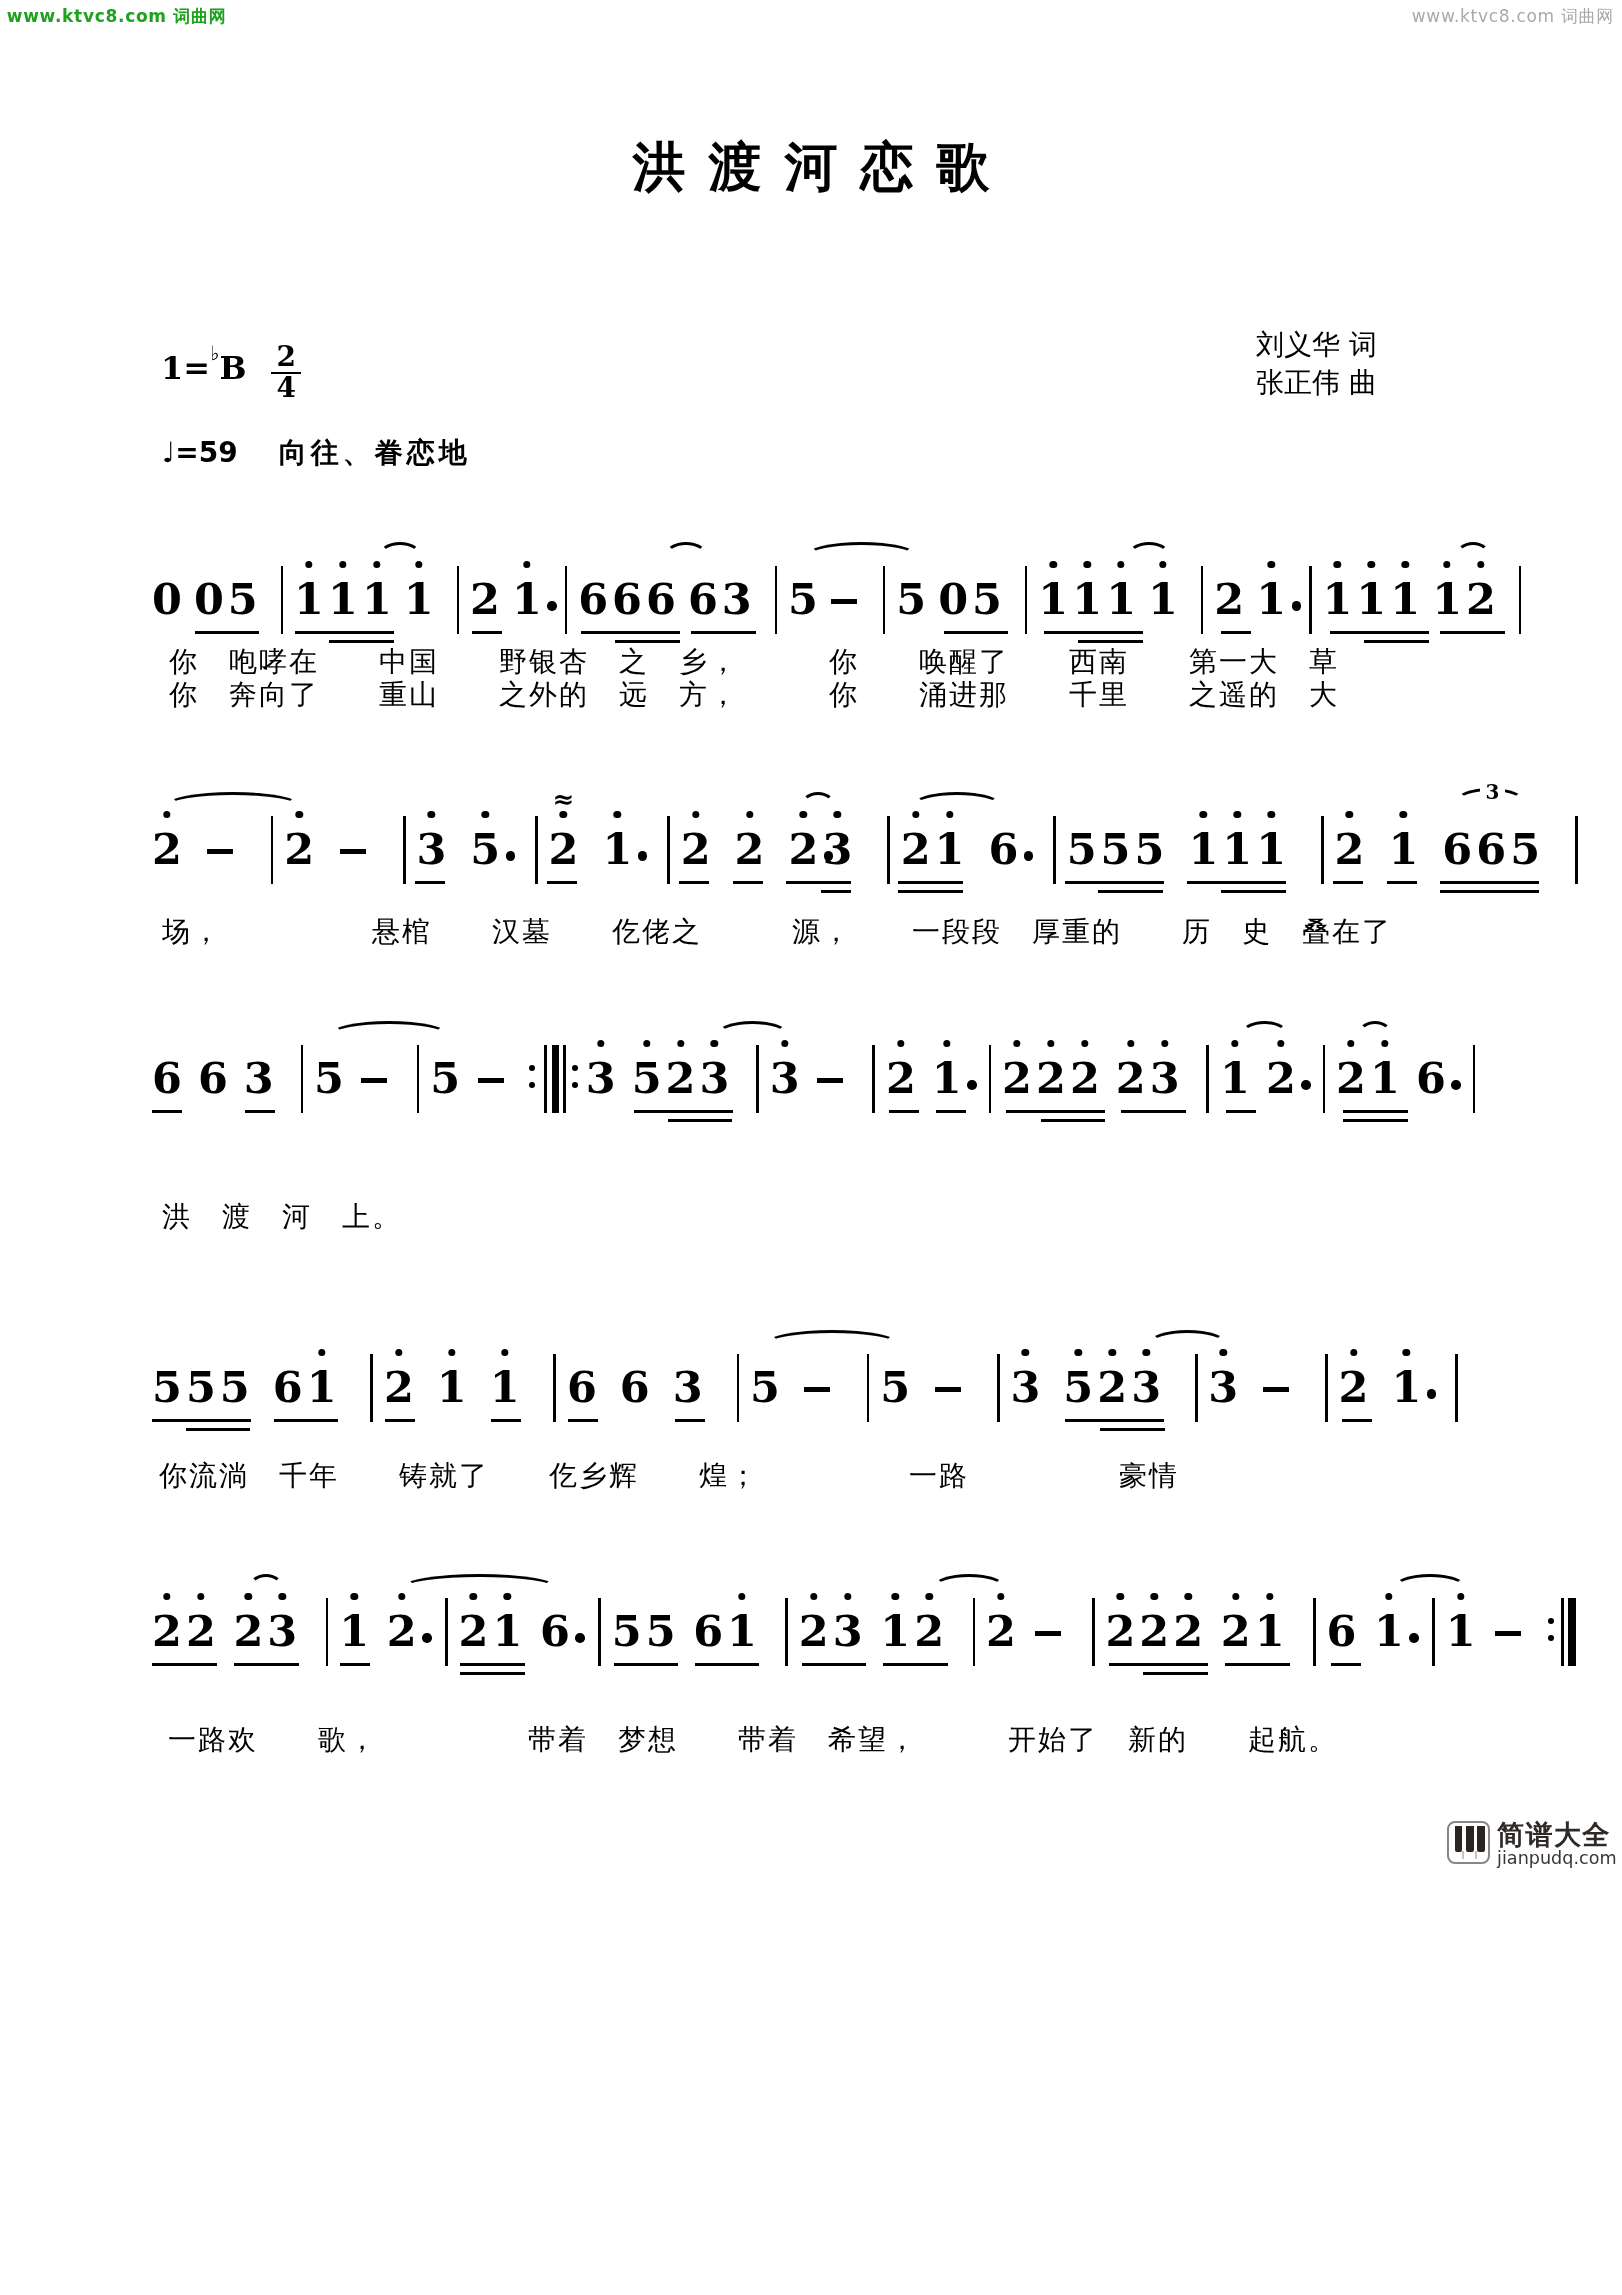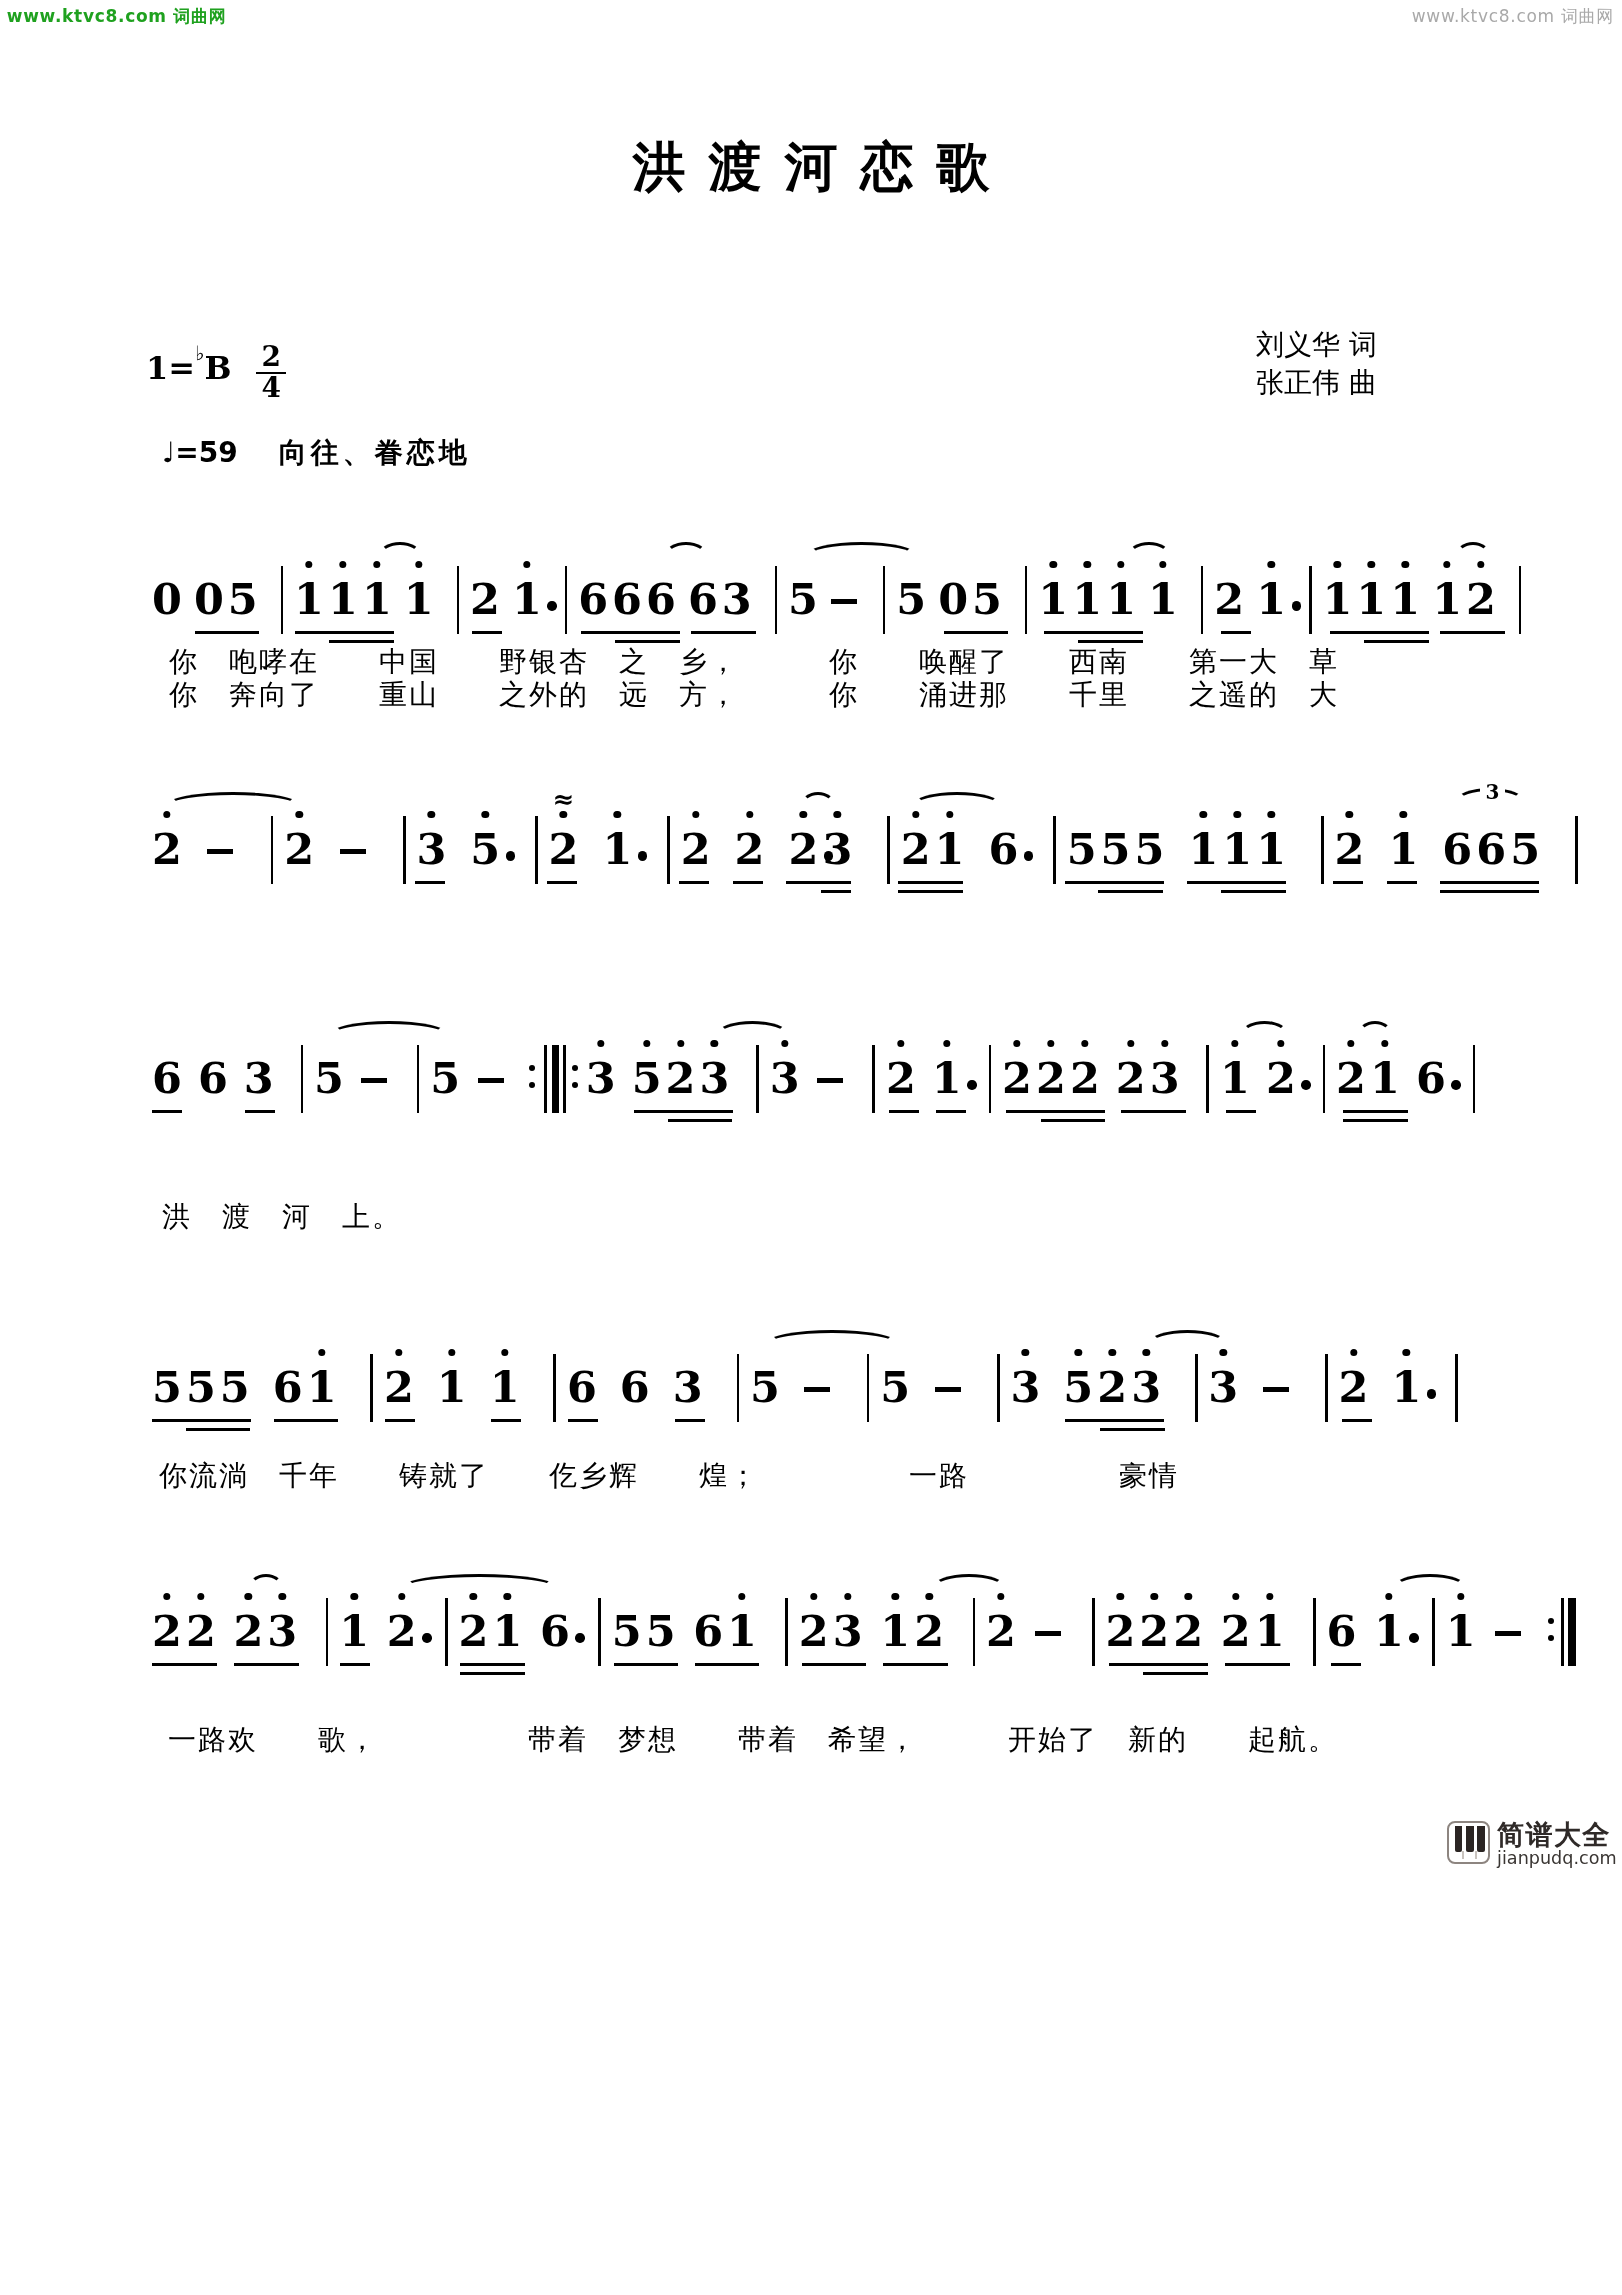--- a/index.html
+++ b/index.html
@@ -4,21 +4,21 @@
 <style>
   html,body{margin:0;padding:0;background:#fff;}
   .page{position:relative;width:1622px;height:1872px;background:#ffffff;overflow:hidden;
         font-family:"DejaVu Sans",sans-serif;color:#000;}
   .wm{position:absolute;top:5.4px;font-size:17px;letter-spacing:0.7px;}
   .wm-left{left:6.8px;font-weight:bold;}
   .wm-right{right:8px;}
   .song-title{position:absolute;top:132px;left:0;width:100%;text-align:center;
         font-size:53px;font-weight:bold;letter-spacing:23px;text-indent:23px;
         font-family:"DejaVu Sans",sans-serif;}
-  .keysig{position:absolute;left:146px;top:341px;font-size:32px;font-weight:bold;
+  .keysig{position:absolute;left:161px;top:341px;font-size:32px;font-weight:bold;
         font-family:"DejaVu Serif",serif;}
   .keysig sup{font-size:20px;vertical-align:19px;}
   .frac{display:inline-block;vertical-align:-17.6px;text-align:center;margin-left:13.5px;
         font-size:28px;line-height:1.02;font-weight:bold;}
   .frac .fnum{display:block;border-bottom:2.7px solid #000;padding:0 5.4px;}
   .frac .fden{display:block;padding:0 5.4px;}
   .credits{position:absolute;right:245px;top:326px;font-size:28px;line-height:38px;
         font-family:"DejaVu Serif",serif;text-align:left;}
   .tempo{position:absolute;left:162px;top:434px;font-size:28px;font-weight:bold;}
   .tempo .expr{margin-left:41px;letter-spacing:4px;}
@@ -78,20 +78,21 @@
 
   <div class="tempo">
     <span>♩</span><span>=</span><span>59</span><span class="expr">向往、眷恋地</span>
   </div>
 
   <div class="music-line" id="mline1" style="top: 535px; --gap: 12px;"><span class="tok note"><span class="num">0</span></span><span class="tok note" style="margin-right: 4px;"><span class="num">0</span></span><span class="tok note"><span class="num">5</span></span><span class="tok bar"><i class="" style="position: absolute; top: 31px; left: 0px; width: 2.7px; height: 68px; background: rgb(0, 0, 0);"></i></span><span class="tok note" style="margin-right: 4px;"><span class="num">1</span><i class="odot"></i></span><span class="tok note" style="margin-right: 4px;"><span class="num">1</span><i class="odot"></i></span><span class="tok note"><span class="num">1</span><i class="odot"></i></span><span class="tok note"><span class="num">1</span><i class="odot"></i></span><span class="tok bar"><i class="" style="position: absolute; top: 31px; left: 0px; width: 2.7px; height: 68px; background: rgb(0, 0, 0);"></i></span><span class="tok note"><span class="num">2</span></span><span class="tok note"><span class="num">1</span><i class="odot"></i><i class="adot"></i></span><span class="tok bar"><i class="" style="position: absolute; top: 31px; left: 0px; width: 2.7px; height: 68px; background: rgb(0, 0, 0);"></i></span><span class="tok note" style="margin-right: 4px;"><span class="num">6</span></span><span class="tok note" style="margin-right: 4px;"><span class="num">6</span></span><span class="tok note"><span class="num">6</span></span><span class="tok note" style="margin-right: 4px;"><span class="num">6</span></span><span class="tok note"><span class="num">3</span></span><span class="tok bar"><i class="" style="position: absolute; top: 31px; left: 0px; width: 2.7px; height: 68px; background: rgb(0, 0, 0);"></i></span><span class="tok note"><span class="num">5</span></span><span class="tok dashtok"><i class="" style="position: absolute; top: 64px; left: 1.4px; width: 26px; height: 5.4px; background: rgb(0, 0, 0);"></i></span><span class="tok bar"><i class="" style="position: absolute; top: 31px; left: 0px; width: 2.7px; height: 68px; background: rgb(0, 0, 0);"></i></span><span class="tok note"><span class="num">5</span></span><span class="tok note" style="margin-right: 4px;"><span class="num">0</span></span><span class="tok note"><span class="num">5</span></span><span class="tok bar"><i class="" style="position: absolute; top: 31px; left: 0px; width: 2.7px; height: 68px; background: rgb(0, 0, 0);"></i></span><span class="tok note" style="margin-right: 4px;"><span class="num">1</span><i class="odot"></i></span><span class="tok note" style="margin-right: 4px;"><span class="num">1</span><i class="odot"></i></span><span class="tok note"><span class="num">1</span><i class="odot"></i></span><span class="tok note"><span class="num">1</span><i class="odot"></i></span><span class="tok bar"><i class="" style="position: absolute; top: 31px; left: 0px; width: 2.7px; height: 68px; background: rgb(0, 0, 0);"></i></span><span class="tok note"><span class="num">2</span></span><span class="tok note"><span class="num">1</span><i class="odot"></i><i class="adot"></i></span><span class="tok bar"><i class="" style="position: absolute; top: 31px; left: 0px; width: 2.7px; height: 68px; background: rgb(0, 0, 0);"></i></span><span class="tok note" style="margin-right: 4px;"><span class="num">1</span><i class="odot"></i></span><span class="tok note" style="margin-right: 4px;"><span class="num">1</span><i class="odot"></i></span><span class="tok note"><span class="num">1</span><i class="odot"></i></span><span class="tok note" style="margin-right: 4px;"><span class="num">1</span><i class="odot"></i></span><span class="tok note"><span class="num">2</span><i class="odot"></i></span><span class="tok bar"><i class="" style="position: absolute; top: 31px; left: 0px; width: 2.7px; height: 68px; background: rgb(0, 0, 0);"></i></span><i class="beam" style="left: 43px; width: 64px; top: 96px;"></i><i class="beam" style="left: 143px; width: 99px; top: 96px;"></i><i class="beam" style="left: 177px; width: 65px; top: 105px;"></i><i class="beam" style="left: 320px; width: 30px; top: 96px;"></i><i class="beam" style="left: 429px; width: 99px; top: 96px;"></i><i class="beam" style="left: 463px; width: 65px; top: 105px;"></i><i class="beam" style="left: 539px; width: 65px; top: 96px;"></i><i class="beam" style="left: 792px; width: 64px; top: 96px;"></i><i class="beam" style="left: 892px; width: 99px; top: 96px;"></i><i class="beam" style="left: 926px; width: 65px; top: 105px;"></i><i class="beam" style="left: 1069px; width: 30px; top: 96px;"></i><i class="beam" style="left: 1178px; width: 99px; top: 96px;"></i><i class="beam" style="left: 1212px; width: 65px; top: 105px;"></i><i class="beam" style="left: 1288px; width: 65px; top: 96px;"></i><i class="slur" style="left: 227px; width: 42px; top: 6.8px;"></i><i class="slur" style="left: 513px; width: 42px; top: 6.8px;"></i><i class="slur" style="left: 655px; width: 109px; top: 6.8px;"></i><i class="slur" style="left: 976px; width: 42px; top: 6.8px;"></i><i class="slur" style="left: 1304px; width: 34px; top: 6.8px;"></i></div>
   <div class="lyric" style="left:169px;top:643px;">你　咆哮在　　中国　　野银杏　之　乡，　　　你　　唤醒了　　西南　　第一大　草</div>
   <div class="lyric" style="left:169px;top:676px;">你　奔向了　　重山　　之外的　远　方，　　　你　　涌进那　　千里　　之遥的　大</div>
 
   <div class="music-line" id="mline2" style="top: 785px; --gap: 24px;"><span class="tok note"><span class="num">2</span><i class="odot"></i></span><span class="tok dashtok"><i class="" style="position: absolute; top: 64px; left: 1.4px; width: 26px; height: 5.4px; background: rgb(0, 0, 0);"></i></span><span class="tok bar"><i class="" style="position: absolute; top: 31px; left: 0px; width: 2.7px; height: 68px; background: rgb(0, 0, 0);"></i></span><span class="tok note"><span class="num">2</span><i class="odot"></i></span><span class="tok dashtok"><i class="" style="position: absolute; top: 64px; left: 1.4px; width: 26px; height: 5.4px; background: rgb(0, 0, 0);"></i></span><span class="tok bar"><i class="" style="position: absolute; top: 31px; left: 0px; width: 2.7px; height: 68px; background: rgb(0, 0, 0);"></i></span><span class="tok note"><span class="num">3</span><i class="odot"></i></span><span class="tok note"><span class="num">5</span><i class="odot"></i><i class="adot"></i></span><span class="tok bar"><i class="" style="position: absolute; top: 31px; left: 0px; width: 2.7px; height: 68px; background: rgb(0, 0, 0);"></i></span><span class="tok note"><span class="num">2</span><i class="odot"></i><span class="mord">≈</span></span><span class="tok note"><span class="num">1</span><i class="odot"></i><i class="adot"></i></span><span class="tok bar"><i class="" style="position: absolute; top: 31px; left: 0px; width: 2.7px; height: 68px; background: rgb(0, 0, 0);"></i></span><span class="tok note"><span class="num">2</span><i class="odot"></i></span><span class="tok note"><span class="num">2</span><i class="odot"></i></span><span class="tok note" style="margin-right: 4px;"><span class="num">2</span><i class="odot"></i><i class="adot"></i></span><span class="tok note"><span class="num">3</span><i class="odot"></i></span><span class="tok bar"><i class="" style="position: absolute; top: 31px; left: 0px; width: 2.7px; height: 68px; background: rgb(0, 0, 0);"></i></span><span class="tok note" style="margin-right: 4px;"><span class="num">2</span><i class="odot"></i></span><span class="tok note"><span class="num">1</span><i class="odot"></i></span><span class="tok note"><span class="num">6</span><i class="adot"></i></span><span class="tok bar"><i class="" style="position: absolute; top: 31px; left: 0px; width: 2.7px; height: 68px; background: rgb(0, 0, 0);"></i></span><span class="tok note" style="margin-right: 4px;"><span class="num">5</span></span><span class="tok note" style="margin-right: 4px;"><span class="num">5</span></span><span class="tok note"><span class="num">5</span></span><span class="tok note" style="margin-right: 4px;"><span class="num">1</span><i class="odot"></i></span><span class="tok note" style="margin-right: 4px;"><span class="num">1</span><i class="odot"></i></span><span class="tok note"><span class="num">1</span><i class="odot"></i></span><span class="tok bar"><i class="" style="position: absolute; top: 31px; left: 0px; width: 2.7px; height: 68px; background: rgb(0, 0, 0);"></i></span><span class="tok note"><span class="num">2</span><i class="odot"></i></span><span class="tok note"><span class="num">1</span><i class="odot"></i></span><span class="tok note" style="margin-right: 4px;"><span class="num">6</span></span><span class="tok note" style="margin-right: 4px;"><span class="num">6</span></span><span class="tok note"><span class="num">5</span></span><span class="tok bar"><i class="" style="position: absolute; top: 31px; left: 0px; width: 2.7px; height: 68px; background: rgb(0, 0, 0);"></i></span><i class="beam" style="left: 263px; width: 30px; top: 96px;"></i><i class="beam" style="left: 395px; width: 30px; top: 96px;"></i><i class="beam" style="left: 527px; width: 30px; top: 96px;"></i><i class="beam" style="left: 581px; width: 30px; top: 96px;"></i><i class="beam" style="left: 634px; width: 65px; top: 96px;"></i><i class="beam" style="left: 669px; width: 30px; top: 105px;"></i><i class="beam" style="left: 746px; width: 65px; top: 96px;"></i><i class="beam" style="left: 746px; width: 65px; top: 105px;"></i><i class="beam" style="left: 913px; width: 99px; top: 96px;"></i><i class="beam" style="left: 946px; width: 65px; top: 105px;"></i><i class="beam" style="left: 1035px; width: 99px; top: 96px;"></i><i class="beam" style="left: 1069px; width: 65px; top: 105px;"></i><i class="beam" style="left: 1181px; width: 30px; top: 96px;"></i><i class="beam" style="left: 1235px; width: 30px; top: 96px;"></i><i class="beam" style="left: 1288px; width: 99px; top: 96px;"></i><i class="beam" style="left: 1288px; width: 99px; top: 105px;"></i><i class="slur" style="left: 15px; width: 132px; top: 6.8px;"></i><i class="slur" style="left: 649px; width: 34px; top: 6.8px;"></i><i class="slur" style="left: 761px; width: 88px; top: 6.8px;"></i><i class="slur" style="left: 1304px; width: 68px; top: 2.7px;"></i><span class="tuplabel" style="left: 1328px; top: -5.4px;">3</span></div>
+  <div class="lyric" style="left:162px;top:913px;">场，　　　　　悬棺　　汉墓　　仡佬之　　　源，　　一段段　厚重的　　历　史　叠在了</div>
 
   <div class="music-line" id="mline3" style="top: 1014px; --gap: 16px;"><span class="tok note"><span class="num">6</span></span><span class="tok note"><span class="num">6</span></span><span class="tok note"><span class="num">3</span></span><span class="tok bar"><i class="" style="position: absolute; top: 31px; left: 0px; width: 2.7px; height: 68px; background: rgb(0, 0, 0);"></i></span><span class="tok note"><span class="num">5</span></span><span class="tok dashtok"><i class="" style="position: absolute; top: 64px; left: 1.4px; width: 26px; height: 5.4px; background: rgb(0, 0, 0);"></i></span><span class="tok bar"><i class="" style="position: absolute; top: 31px; left: 0px; width: 2.7px; height: 68px; background: rgb(0, 0, 0);"></i></span><span class="tok note"><span class="num">5</span></span><span class="tok dashtok"><i class="" style="position: absolute; top: 64px; left: 1.4px; width: 26px; height: 5.4px; background: rgb(0, 0, 0);"></i></span><span class="tok rep" style="width: 50px;"><i class="rd" style="position: absolute; left: 0px; top: 51px; width: 6px; height: 6px; border-radius: 50%; background: rgb(0, 0, 0);"></i><i class="rd" style="position: absolute; left: 0px; top: 68px; width: 6px; height: 6px; border-radius: 50%; background: rgb(0, 0, 0);"></i><i class="" style="position: absolute; left: 15px; top: 31px; width: 2.7px; height: 68px; background: rgb(0, 0, 0);"></i><i class="" style="position: absolute; left: 23px; top: 31px; width: 6.8px; height: 68px; background: rgb(0, 0, 0);"></i><i class="" style="position: absolute; left: 34px; top: 31px; width: 2.7px; height: 68px; background: rgb(0, 0, 0);"></i><i class="rd" style="position: absolute; left: 43px; top: 51px; width: 6px; height: 6px; border-radius: 50%; background: rgb(0, 0, 0);"></i><i class="rd" style="position: absolute; left: 43px; top: 68px; width: 6px; height: 6px; border-radius: 50%; background: rgb(0, 0, 0);"></i></span><span class="tok note"><span class="num">3</span><i class="odot"></i></span><span class="tok note" style="margin-right: 4px;"><span class="num">5</span><i class="odot"></i></span><span class="tok note" style="margin-right: 4px;"><span class="num">2</span><i class="odot"></i></span><span class="tok note"><span class="num">3</span><i class="odot"></i></span><span class="tok bar"><i class="" style="position: absolute; top: 31px; left: 0px; width: 2.7px; height: 68px; background: rgb(0, 0, 0);"></i></span><span class="tok note"><span class="num">3</span><i class="odot"></i></span><span class="tok dashtok"><i class="" style="position: absolute; top: 64px; left: 1.4px; width: 26px; height: 5.4px; background: rgb(0, 0, 0);"></i></span><span class="tok bar"><i class="" style="position: absolute; top: 31px; left: 0px; width: 2.7px; height: 68px; background: rgb(0, 0, 0);"></i></span><span class="tok note"><span class="num">2</span><i class="odot"></i></span><span class="tok note"><span class="num">1</span><i class="odot"></i><i class="adot"></i></span><span class="tok bar"><i class="" style="position: absolute; top: 31px; left: 0px; width: 2.7px; height: 68px; background: rgb(0, 0, 0);"></i></span><span class="tok note" style="margin-right: 4px;"><span class="num">2</span><i class="odot"></i></span><span class="tok note" style="margin-right: 4px;"><span class="num">2</span><i class="odot"></i></span><span class="tok note"><span class="num">2</span><i class="odot"></i></span><span class="tok note" style="margin-right: 4px;"><span class="num">2</span><i class="odot"></i></span><span class="tok note"><span class="num">3</span><i class="odot"></i></span><span class="tok bar"><i class="" style="position: absolute; top: 31px; left: 0px; width: 2.7px; height: 68px; background: rgb(0, 0, 0);"></i></span><span class="tok note"><span class="num">1</span><i class="odot"></i></span><span class="tok note"><span class="num">2</span><i class="odot"></i><i class="adot"></i></span><span class="tok bar"><i class="" style="position: absolute; top: 31px; left: 0px; width: 2.7px; height: 68px; background: rgb(0, 0, 0);"></i></span><span class="tok note" style="margin-right: 4px;"><span class="num">2</span><i class="odot"></i></span><span class="tok note"><span class="num">1</span><i class="odot"></i></span><span class="tok note"><span class="num">6</span><i class="adot"></i></span><span class="tok bar"><i class="" style="position: absolute; top: 31px; left: 0px; width: 2.7px; height: 68px; background: rgb(0, 0, 0);"></i></span><i class="beam" style="left: 0px; width: 30px; top: 96px;"></i><i class="beam" style="left: 93px; width: 30px; top: 96px;"></i><i class="beam" style="left: 482px; width: 99px; top: 96px;"></i><i class="beam" style="left: 516px; width: 64px; top: 105px;"></i><i class="beam" style="left: 737px; width: 30px; top: 96px;"></i><i class="beam" style="left: 784px; width: 30px; top: 96px;"></i><i class="beam" style="left: 854px; width: 99px; top: 96px;"></i><i class="beam" style="left: 889px; width: 64px; top: 105px;"></i><i class="beam" style="left: 969px; width: 65px; top: 96px;"></i><i class="beam" style="left: 1074px; width: 30px; top: 96px;"></i><i class="beam" style="left: 1191px; width: 65px; top: 96px;"></i><i class="beam" style="left: 1191px; width: 65px; top: 105px;"></i><i class="slur" style="left: 179px; width: 116px; top: 6.8px;"></i><i class="slur" style="left: 565px; width: 71px; top: 6.8px;"></i><i class="slur" style="left: 1089px; width: 47px; top: 6.8px;"></i><i class="slur" style="left: 1206px; width: 34px; top: 6.8px;"></i></div>
   <div class="lyric" style="left:162px;top:1198px;">洪　渡　河　上。</div>
 
   <div class="music-line" id="mline4" style="top: 1323px; --gap: 23px;"><span class="tok note" style="margin-right: 4px;"><span class="num">5</span></span><span class="tok note" style="margin-right: 4px;"><span class="num">5</span></span><span class="tok note"><span class="num">5</span></span><span class="tok note" style="margin-right: 4px;"><span class="num">6</span></span><span class="tok note"><span class="num">1</span><i class="odot"></i></span><span class="tok bar"><i class="" style="position: absolute; top: 31px; left: 0px; width: 2.7px; height: 68px; background: rgb(0, 0, 0);"></i></span><span class="tok note"><span class="num">2</span><i class="odot"></i></span><span class="tok note"><span class="num">1</span><i class="odot"></i></span><span class="tok note"><span class="num">1</span><i class="odot"></i></span><span class="tok bar"><i class="" style="position: absolute; top: 31px; left: 0px; width: 2.7px; height: 68px; background: rgb(0, 0, 0);"></i></span><span class="tok note"><span class="num">6</span></span><span class="tok note"><span class="num">6</span></span><span class="tok note"><span class="num">3</span></span><span class="tok bar"><i class="" style="position: absolute; top: 31px; left: 0px; width: 2.7px; height: 68px; background: rgb(0, 0, 0);"></i></span><span class="tok note"><span class="num">5</span></span><span class="tok dashtok"><i class="" style="position: absolute; top: 64px; left: 1.4px; width: 26px; height: 5.4px; background: rgb(0, 0, 0);"></i></span><span class="tok bar"><i class="" style="position: absolute; top: 31px; left: 0px; width: 2.7px; height: 68px; background: rgb(0, 0, 0);"></i></span><span class="tok note"><span class="num">5</span></span><span class="tok dashtok"><i class="" style="position: absolute; top: 64px; left: 1.4px; width: 26px; height: 5.4px; background: rgb(0, 0, 0);"></i></span><span class="tok bar"><i class="" style="position: absolute; top: 31px; left: 0px; width: 2.7px; height: 68px; background: rgb(0, 0, 0);"></i></span><span class="tok note"><span class="num">3</span><i class="odot"></i></span><span class="tok note" style="margin-right: 4px;"><span class="num">5</span><i class="odot"></i></span><span class="tok note" style="margin-right: 4px;"><span class="num">2</span><i class="odot"></i></span><span class="tok note"><span class="num">3</span><i class="odot"></i></span><span class="tok bar"><i class="" style="position: absolute; top: 31px; left: 0px; width: 2.7px; height: 68px; background: rgb(0, 0, 0);"></i></span><span class="tok note"><span class="num">3</span><i class="odot"></i></span><span class="tok dashtok"><i class="" style="position: absolute; top: 64px; left: 1.4px; width: 26px; height: 5.4px; background: rgb(0, 0, 0);"></i></span><span class="tok bar"><i class="" style="position: absolute; top: 31px; left: 0px; width: 2.7px; height: 68px; background: rgb(0, 0, 0);"></i></span><span class="tok note"><span class="num">2</span><i class="odot"></i></span><span class="tok note"><span class="num">1</span><i class="odot"></i><i class="adot"></i></span><span class="tok bar"><i class="" style="position: absolute; top: 31px; left: 0px; width: 2.7px; height: 68px; background: rgb(0, 0, 0);"></i></span><i class="beam" style="left: 0px; width: 99px; top: 96px;"></i><i class="beam" style="left: 34px; width: 64px; top: 105px;"></i><i class="beam" style="left: 122px; width: 64px; top: 96px;"></i><i class="beam" style="left: 233px; width: 30px; top: 96px;"></i><i class="beam" style="left: 339px; width: 30px; top: 96px;"></i><i class="beam" style="left: 416px; width: 30px; top: 96px;"></i><i class="beam" style="left: 523px; width: 30px; top: 96px;"></i><i class="beam" style="left: 913px; width: 99px; top: 96px;"></i><i class="beam" style="left: 948px; width: 65px; top: 105px;"></i><i class="beam" style="left: 1190px; width: 30px; top: 96px;"></i><i class="slur" style="left: 615px; width: 130px; top: 6.8px;"></i><i class="slur" style="left: 997px; width: 77px; top: 6.8px;"></i></div>
   <div class="lyric" style="left:159px;top:1457px;">你流淌　千年　　铸就了　　仡乡辉　　煌；　　　　　一路　　　　　豪情</div>
 
   <div class="music-line" id="mline5" style="top: 1567px; --gap: 17.6px;"><span class="tok note" style="margin-right: 4px;"><span class="num">2</span><i class="odot"></i></span><span class="tok note"><span class="num">2</span><i class="odot"></i></span><span class="tok note" style="margin-right: 4px;"><span class="num">2</span><i class="odot"></i></span><span class="tok note"><span class="num">3</span><i class="odot"></i></span><span class="tok bar"><i class="" style="position: absolute; top: 31px; left: 0px; width: 2.7px; height: 68px; background: rgb(0, 0, 0);"></i></span><span class="tok note"><span class="num">1</span><i class="odot"></i></span><span class="tok note"><span class="num">2</span><i class="odot"></i><i class="adot"></i></span><span class="tok bar"><i class="" style="position: absolute; top: 31px; left: 0px; width: 2.7px; height: 68px; background: rgb(0, 0, 0);"></i></span><span class="tok note" style="margin-right: 4px;"><span class="num">2</span><i class="odot"></i></span><span class="tok note"><span class="num">1</span><i class="odot"></i></span><span class="tok note"><span class="num">6</span><i class="adot"></i></span><span class="tok bar"><i class="" style="position: absolute; top: 31px; left: 0px; width: 2.7px; height: 68px; background: rgb(0, 0, 0);"></i></span><span class="tok note" style="margin-right: 4px;"><span class="num">5</span></span><span class="tok note"><span class="num">5</span></span><span class="tok note" style="margin-right: 4px;"><span class="num">6</span></span><span class="tok note"><span class="num">1</span><i class="odot"></i></span><span class="tok bar"><i class="" style="position: absolute; top: 31px; left: 0px; width: 2.7px; height: 68px; background: rgb(0, 0, 0);"></i></span><span class="tok note" style="margin-right: 4px;"><span class="num">2</span><i class="odot"></i></span><span class="tok note"><span class="num">3</span><i class="odot"></i></span><span class="tok note" style="margin-right: 4px;"><span class="num">1</span><i class="odot"></i></span><span class="tok note"><span class="num">2</span><i class="odot"></i></span><span class="tok bar"><i class="" style="position: absolute; top: 31px; left: 0px; width: 2.7px; height: 68px; background: rgb(0, 0, 0);"></i></span><span class="tok note"><span class="num">2</span><i class="odot"></i></span><span class="tok dashtok"><i class="" style="position: absolute; top: 64px; left: 1.4px; width: 26px; height: 5.4px; background: rgb(0, 0, 0);"></i></span><span class="tok bar"><i class="" style="position: absolute; top: 31px; left: 0px; width: 2.7px; height: 68px; background: rgb(0, 0, 0);"></i></span><span class="tok note" style="margin-right: 4px;"><span class="num">2</span><i class="odot"></i></span><span class="tok note" style="margin-right: 4px;"><span class="num">2</span><i class="odot"></i></span><span class="tok note"><span class="num">2</span><i class="odot"></i></span><span class="tok note" style="margin-right: 4px;"><span class="num">2</span><i class="odot"></i></span><span class="tok note"><span class="num">1</span><i class="odot"></i></span><span class="tok bar"><i class="" style="position: absolute; top: 31px; left: 0px; width: 2.7px; height: 68px; background: rgb(0, 0, 0);"></i></span><span class="tok note"><span class="num">6</span></span><span class="tok note"><span class="num">1</span><i class="odot"></i><i class="adot"></i></span><span class="tok bar"><i class="" style="position: absolute; top: 31px; left: 0px; width: 2.7px; height: 68px; background: rgb(0, 0, 0);"></i></span><span class="tok note"><span class="num">1</span><i class="odot"></i></span><span class="tok dashtok"><i class="" style="position: absolute; top: 64px; left: 1.4px; width: 26px; height: 5.4px; background: rgb(0, 0, 0);"></i></span><span class="tok rep" style="width: 31px;"><i class="rd" style="position: absolute; left: 0px; top: 51px; width: 6px; height: 6px; border-radius: 50%; background: rgb(0, 0, 0);"></i><i class="rd" style="position: absolute; left: 0px; top: 68px; width: 6px; height: 6px; border-radius: 50%; background: rgb(0, 0, 0);"></i><i class="" style="position: absolute; left: 13.5px; top: 31px; width: 2.7px; height: 68px; background: rgb(0, 0, 0);"></i><i class="" style="position: absolute; left: 20px; top: 31px; width: 8px; height: 68px; background: rgb(0, 0, 0);"></i></span><i class="beam" style="left: 0px; width: 65px; top: 96px;"></i><i class="beam" style="left: 82px; width: 65px; top: 96px;"></i><i class="beam" style="left: 188px; width: 30px; top: 96px;"></i><i class="beam" style="left: 308px; width: 65px; top: 96px;"></i><i class="beam" style="left: 308px; width: 65px; top: 105px;"></i><i class="beam" style="left: 462px; width: 64px; top: 96px;"></i><i class="beam" style="left: 543px; width: 64px; top: 96px;"></i><i class="beam" style="left: 650px; width: 64px; top: 96px;"></i><i class="beam" style="left: 731px; width: 65px; top: 96px;"></i><i class="beam" style="left: 957px; width: 99px; top: 96px;"></i><i class="beam" style="left: 991px; width: 65px; top: 105px;"></i><i class="beam" style="left: 1073px; width: 65px; top: 96px;"></i><i class="beam" style="left: 1179px; width: 30px; top: 96px;"></i><i class="slur" style="left: 97px; width: 34px; top: 6.8px;"></i><i class="slur" style="left: 251px; width: 153px; top: 6.8px;"></i><i class="slur" style="left: 781px; width: 72px; top: 6.8px;"></i><i class="slur" style="left: 1242px; width: 72px; top: 6.8px;"></i></div>
   <div class="lyric" style="left:159px;top:1721px;margin-left:9px;">一路欢　　歌，　　　　　带着　梦想　　带着　希望，　　　开始了　新的　　起航。</div>
 

